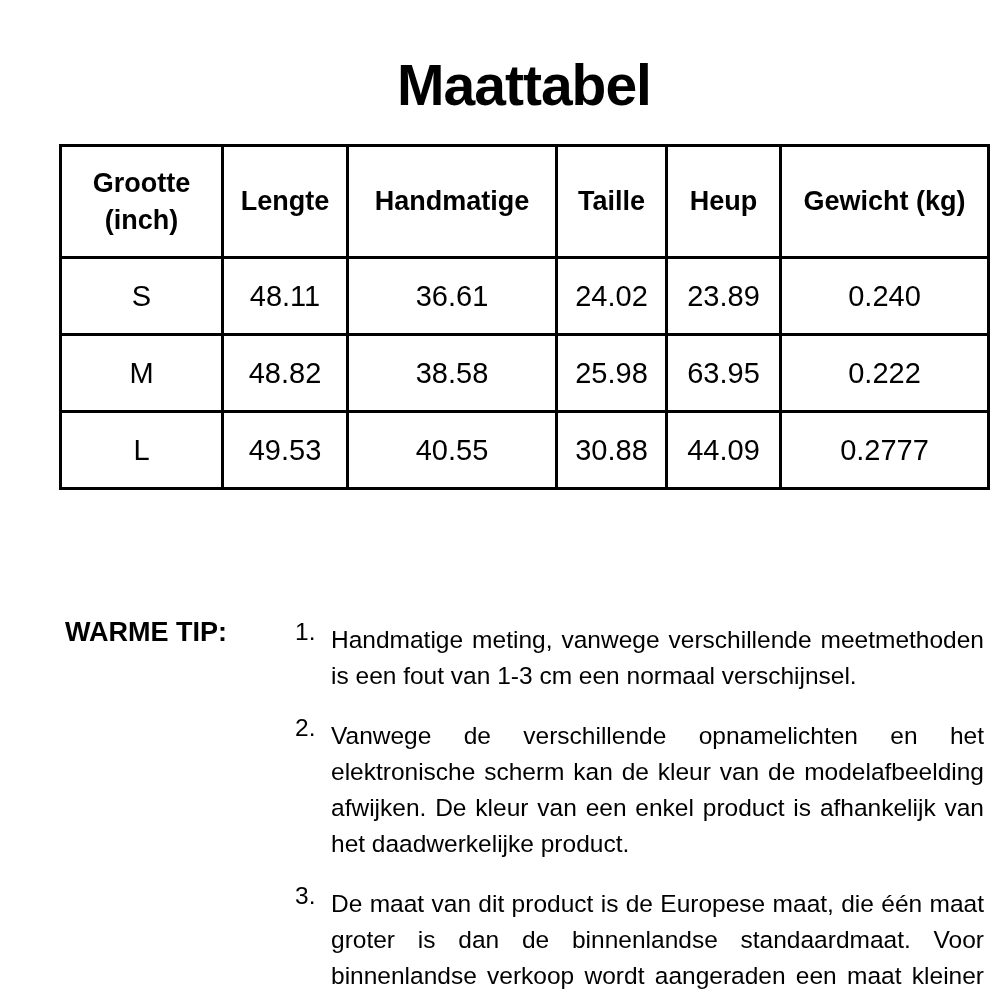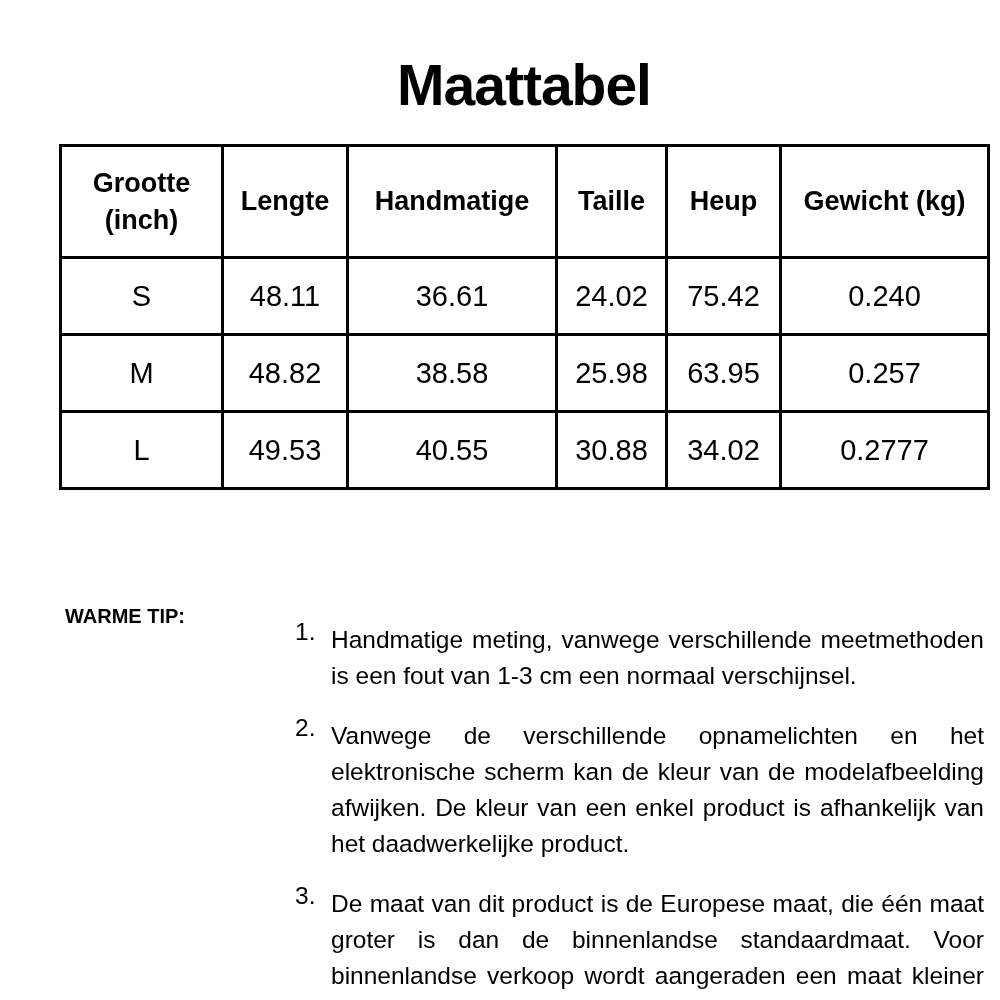--- a/index.html
+++ b/index.html
@@ -47,22 +47,22 @@
   }
   .tips {
     position: absolute;
     left: 33px; top: 566px;
     width: 935px;
     font-size: 24.5px;
     line-height: 36px;
   }
   .tips-label {
     position: absolute;
-    left: 0; top: 0;
-    font-size: 20px;
+    left: 0; top: 16px;
+    font-size: 27px;
     font-weight: 700;
     line-height: 36px;
     white-space: nowrap;
     text-align: center;
   }
   .tips-list {
     position: absolute;
     left: 222px; top: 8px;
     width: 713px;
     list-style: none;
@@ -107,37 +107,37 @@
       <th>Heup</th>
       <th>Gewicht (kg)</th>
     </tr>
   </thead>
   <tbody>
     <tr>
       <td>S</td>
       <td>48.11</td>
       <td>36.61</td>
       <td>24.02</td>
-      <td>75.42</td>
+      <td>23.89</td>
       <td>0.240</td>
     </tr>
     <tr>
       <td>M</td>
       <td>48.82</td>
       <td>38.58</td>
       <td>25.98</td>
       <td>63.95</td>
-      <td>0.257</td>
+      <td>0.222</td>
     </tr>
     <tr>
       <td>L</td>
       <td>49.53</td>
       <td>40.55</td>
       <td>30.88</td>
-      <td>34.02</td>
+      <td>44.09</td>
       <td>0.2777</td>
     </tr>
   </tbody>
 </table>
 
 <div class="tips">
   <div class="tips-label">WARME TIP:</div>
   <ol class="tips-list">
     <li>
         <span class="tip-text">Handmatige meting, vanwege verschillende meetmethoden is een fout van 1-3 cm een normaal verschijnsel.</span>

